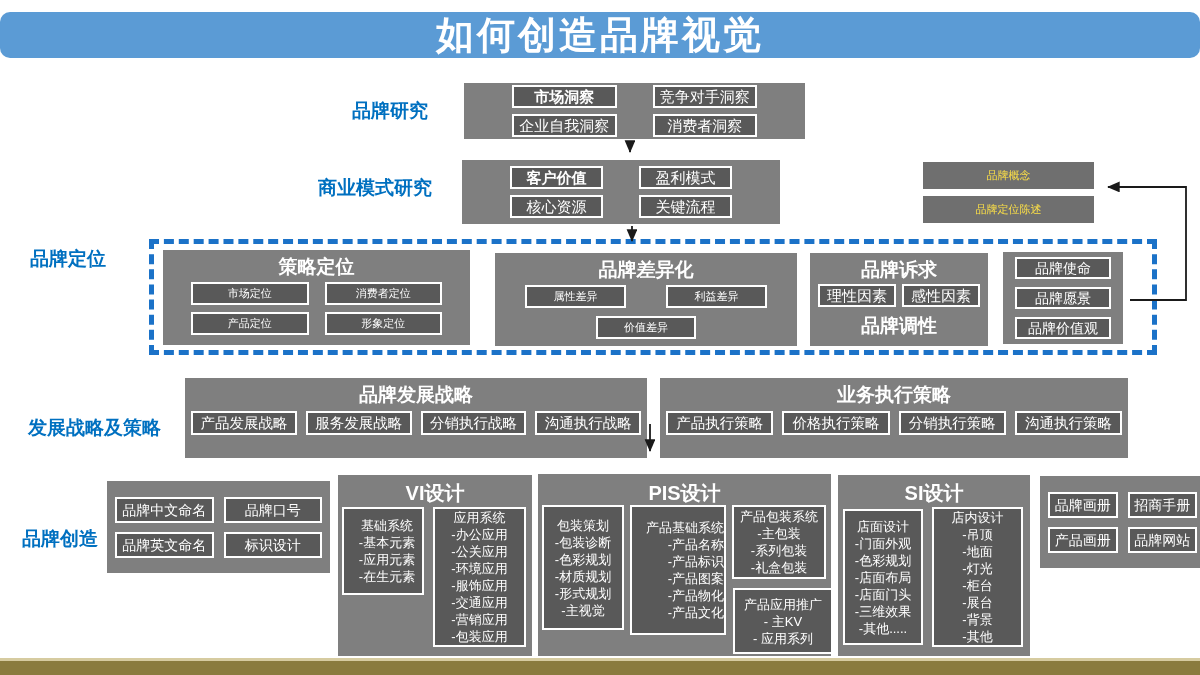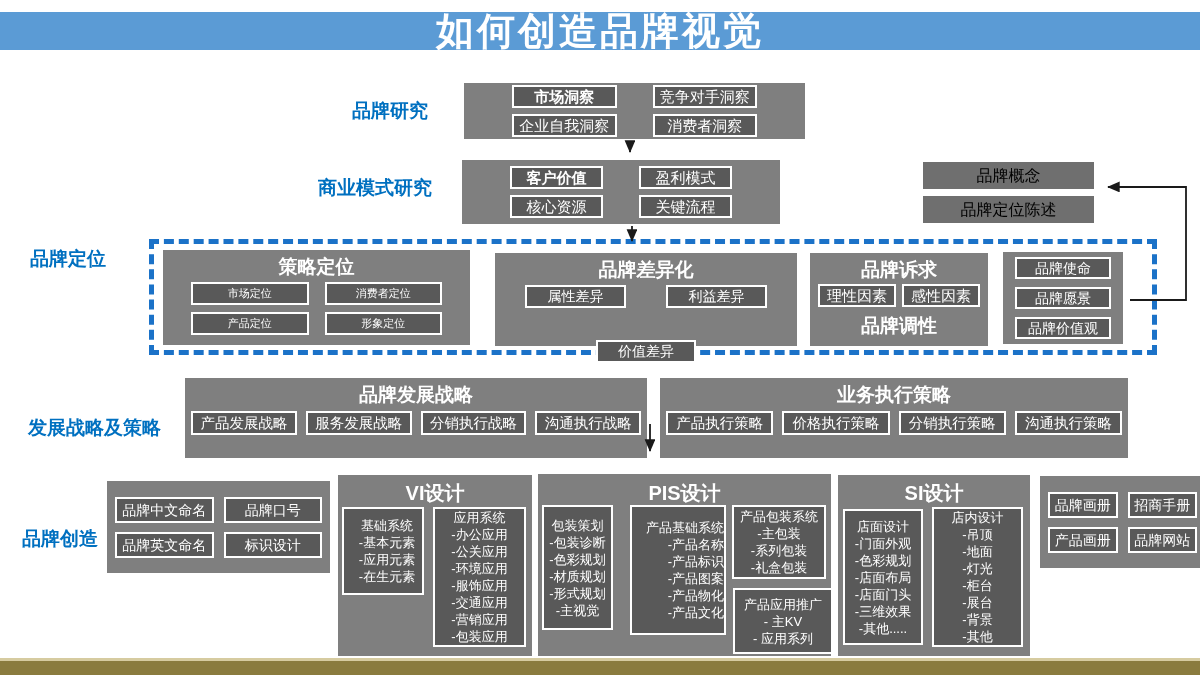--- a/index.html
+++ b/index.html
@@ -3,45 +3,45 @@
 <meta charset="utf-8">
 <style>
   :root{
     --header_blue:#5B9BD5; --label_blue:#0070C0; --container_gray:#7F7F7F;
     --box_gray:#595959; --box_border:#FFFFFF; --dashed_blue:#1B72C8;
     --footer_gold:#8A7B3E; --footer_gold_light:#D6CBA0; --arrow_black:#1A1A1A;
   }
   html,body{margin:0;padding:0;background:#fff;}
   .stage{position:relative;width:1200px;height:675px;background:#fff;overflow:hidden;
          font-family:"Liberation Sans","DejaVu Sans",sans-serif;}
-  .hdr{position:absolute;left:0;top:12px;width:1200px;height:38px;background:var(--header_blue);
-       display:flex;align-items:center;justify-content:center;}
+  .hdr{position:absolute;left:0;top:12px;width:1200px;height:46px;background:var(--header_blue);
+       display:flex;align-items:center;justify-content:center;border-radius:10px;}
   .hdr span{color:#fff;font-size:38px;font-weight:bold;letter-spacing:3px;}
   .lbl{position:absolute;color:var(--label_blue);font-weight:bold;font-size:19px;white-space:nowrap;line-height:24px;}
   .cont{position:absolute;background:var(--container_gray);box-sizing:border-box;}
   
   .grid2{display:grid;grid-template-columns:1fr 1fr;align-content:center;}
   .grid2>div,.row4>div,.stack>div,.nodecell>div{background:var(--box_gray);border:2px solid var(--box_border);
        color:#fff;text-align:center;white-space:nowrap;box-sizing:border-box;}
   .g-res{gap:6px 36px;padding:5px 48px;}
   .g-res>div{font-size:15px;line-height:19px;}
   .bold-first>div:first-child{font-weight:bold;}
   
   .plainstack{position:absolute;display:grid;gap:7px;}
-  .plainstack>div{background:#6F6F6F;color:#000000;font-size:16px;text-align:center;line-height:27px;white-space:nowrap;}
+  .plainstack>div{background:#6F6F6F;color:#fde047;font-size:11px;text-align:center;line-height:27px;white-space:nowrap;}
   
   .dashed{position:absolute;border:5px dashed var(--dashed_blue);box-sizing:border-box;}
   
   .sec{display:flex;flex-direction:column;}
   .sec-title{color:#fff;font-weight:bold;font-size:19px;text-align:center;padding-top:5px;line-height:24px;}
   .g-pos{gap:7px 16px;padding:3px 28px 0;}
   .g-pos>div{font-size:11px;line-height:19px;}
   .g-diff{gap:8px 40px;padding:3px 30px 0;}
-  .g-diff>div{font-size:14px;line-height:19px;}
-  .g-diff>div:nth-child(3){grid-column:1/3;justify-self:center;min-width:100px;margin-top:24px;}
+  .g-diff>div{font-size:11px;line-height:19px;}
+  .g-diff>div:nth-child(3){grid-column:1/3;justify-self:center;min-width:100px;}
   .g-app{gap:2px 6px;padding:2px 8px 0;}
   .g-app>div{font-size:15px;line-height:19px;}
   .tonality{color:#ffffff;font-weight:bold;font-size:19px;text-align:center;padding-top:6px;}
   .stack{display:grid;gap:8px;padding:7px 12px;align-content:center;}
   .stack>div{font-size:14px;line-height:18px;}
   .row4{display:grid;grid-template-columns:repeat(4,1fr);gap:9px;padding:4px 6px 0;}
   .row4>div{font-size:14.5px;line-height:20px;}
   .g-small{gap:9px 10px;padding:10px 8px;}
   .g-small>div{font-size:14px;line-height:22px;}
   
@@ -164,21 +164,21 @@
       <div>-公关应用</div>
       <div>-环境应用</div>
       <div>-服饰应用</div>
       <div>-交通应用</div>
       <div>-营销应用</div>
       <div>-包装应用</div>
     </div>
 
   <div class="cont" style="left:538px;top:474px;width:293px;height:182px;"></div>
   <div class="bigtitle" style="left:538px;top:480px;width:293px;">PIS设计</div>
-  <div class="lines" style="left:542px;top:505px;width:71px;height:125px;">
+  <div class="lines" style="left:542px;top:505px;width:82px;height:125px;">
       <div>包装策划</div>
       <div>-包装诊断</div>
       <div>-色彩规划</div>
       <div>-材质规划</div>
       <div>-形式规划</div>
       <div>-主视觉</div>
     </div>
   <div class="lines" style="left:630px;top:505px;width:96px;height:130px;text-align:right;">
       <div>产品基础系统</div>
       <div>-产品名称</div>

